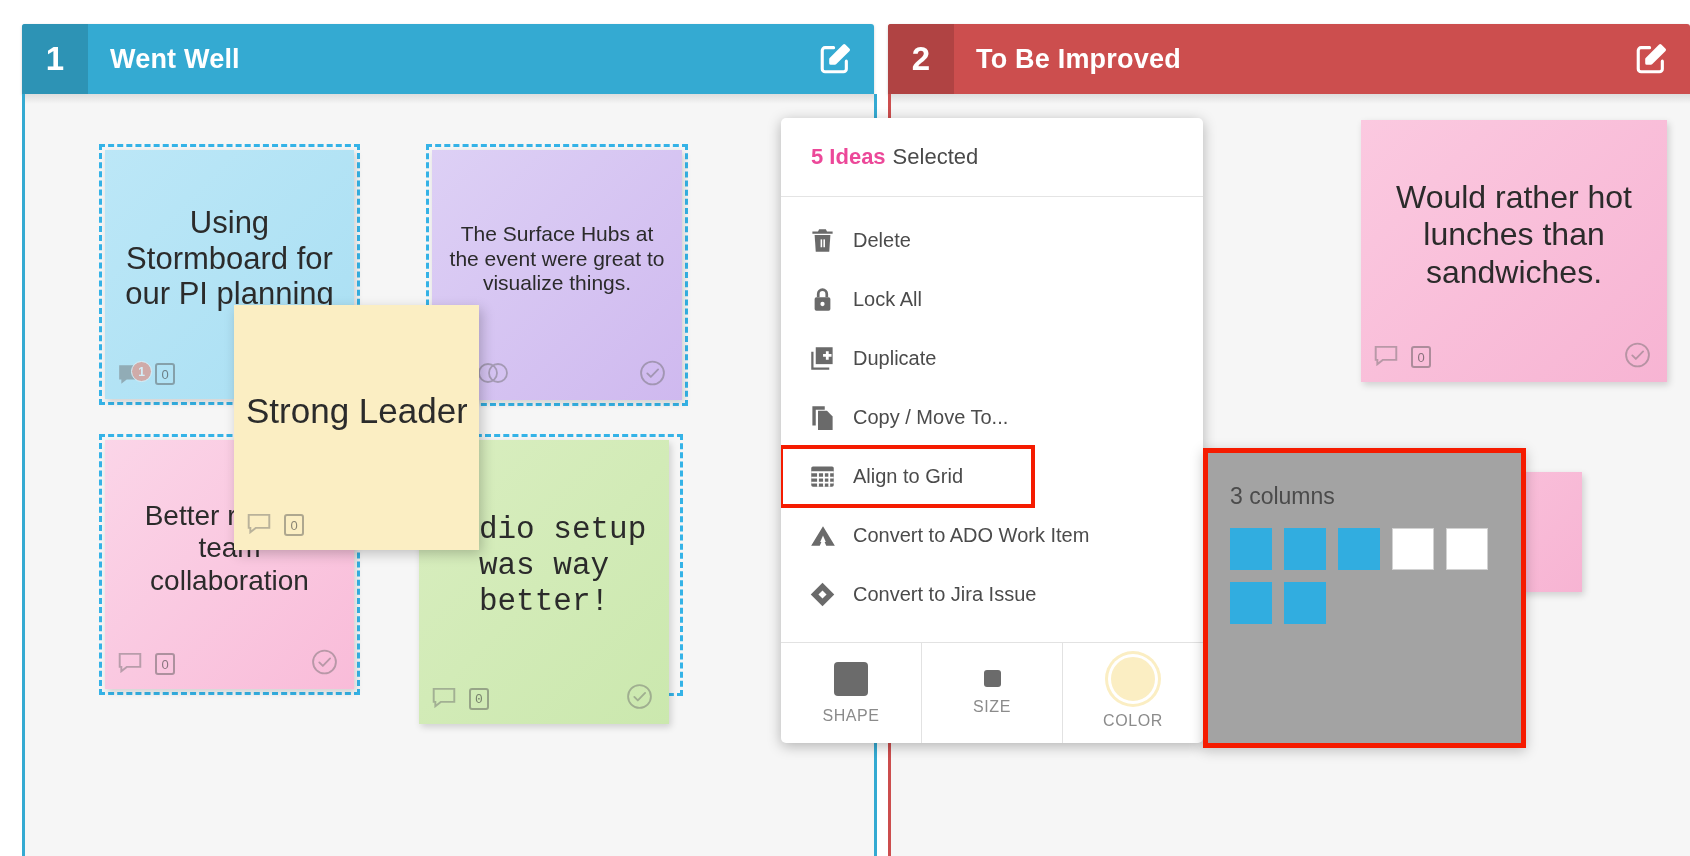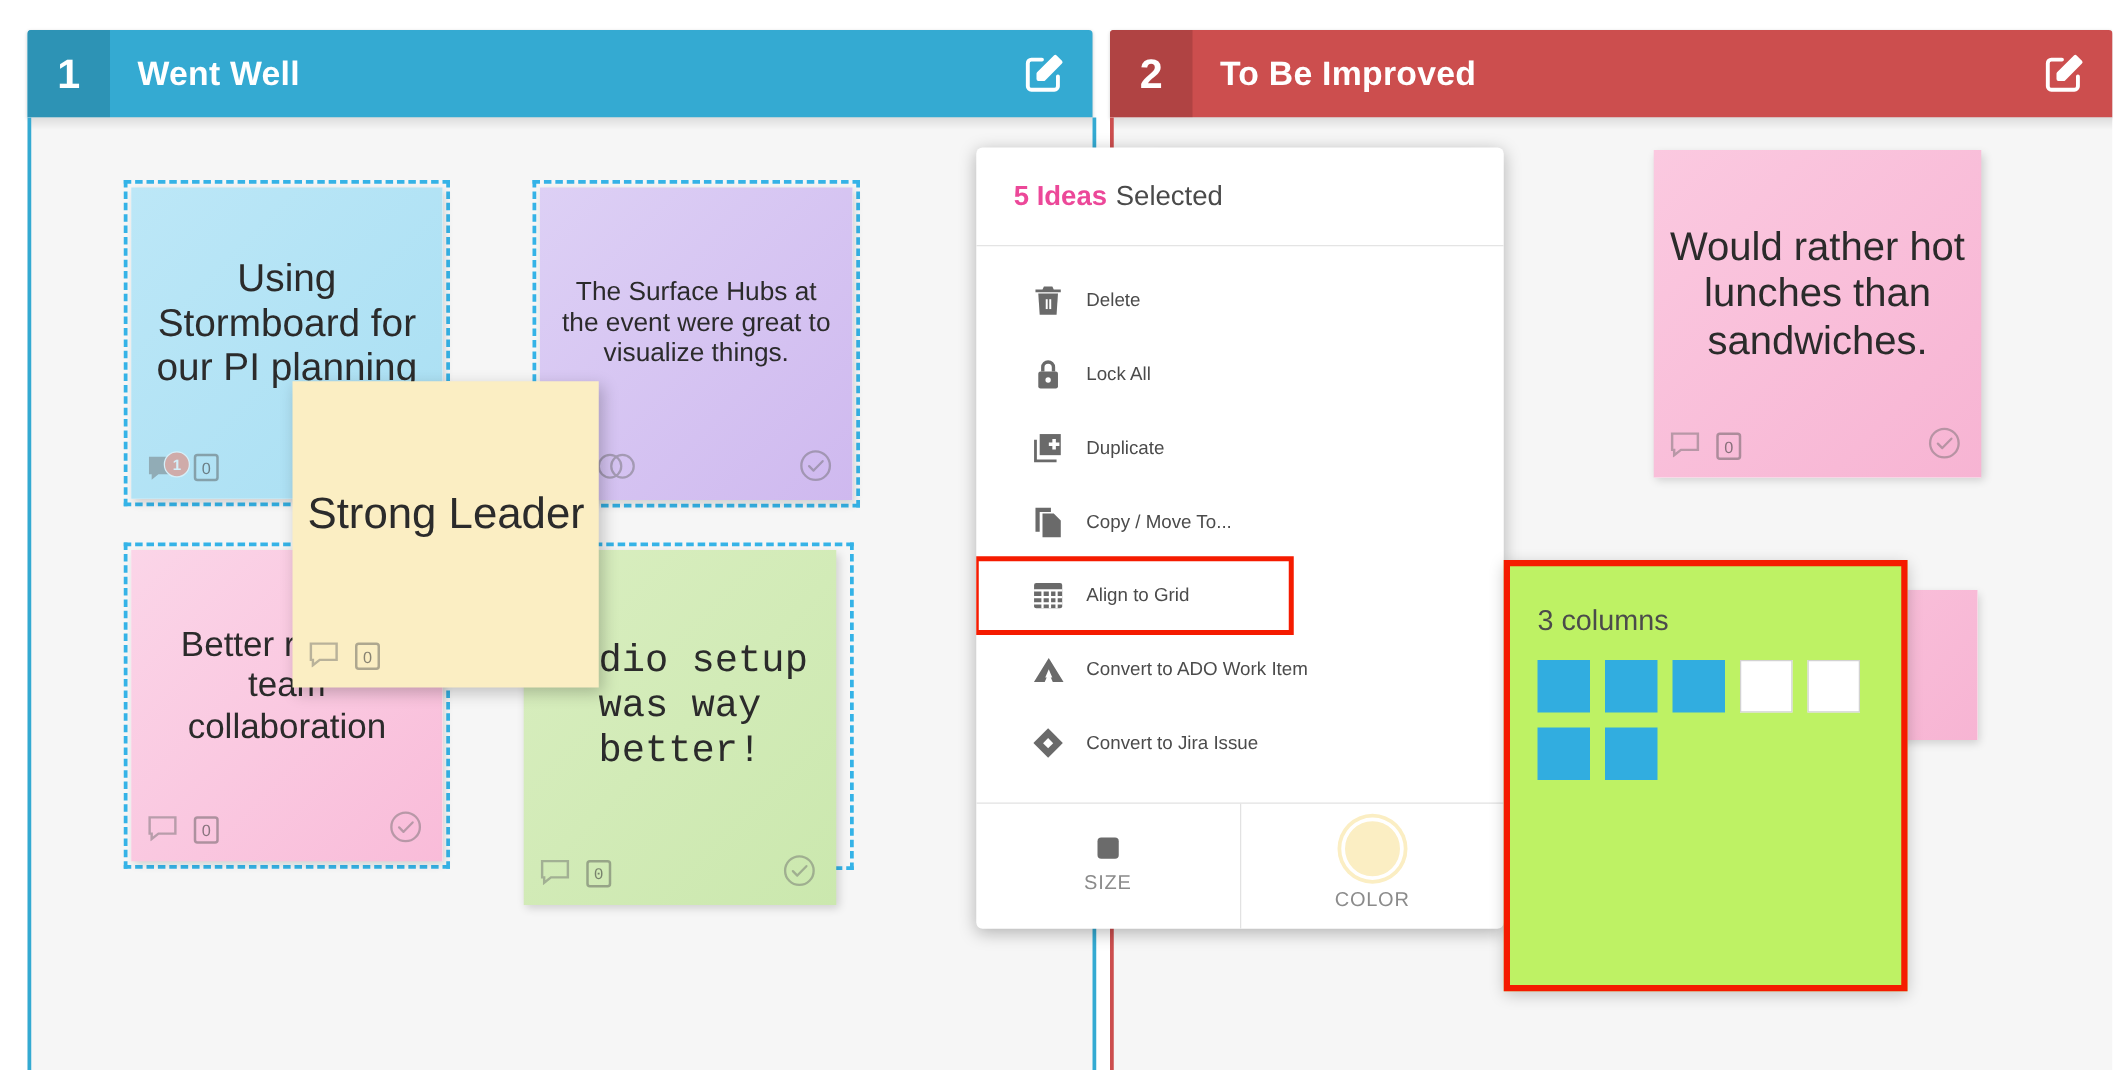--- a/index.html
+++ b/index.html
@@ -110,22 +110,22 @@
     box-shadow:0 3px 14px rgba(0,0,0,.28);
     overflow:hidden;z-index:40;
   }
   .menu-head{
     height:78px;display:flex;align-items:center;padding-left:30px;
     font-size:22px;color:#4a4a4a;border-bottom:1px solid #e4e4e4;
   }
   .menu-head b{color:#ec4899;margin-right:7px;}
   .menu-list{padding:14px 0 18px 0;}
   .menu-item{
-    height:59px;display:flex;align-items:center;padding-left:44px;
-    font-size:15px;color:#4b4b4b;position:relative;box-sizing:border-box;
+    height:59px;display:flex;align-items:center;padding-left:28px;
+    font-size:20px;color:#4b4b4b;position:relative;box-sizing:border-box;
   }
   .menu-item .mi-ico{
     width:44px;flex:0 0 auto;display:flex;align-items:center;justify-content:flex-start;
   }
   .menu-item.hl{
     outline:4px solid #f51b00;outline-offset:-2px;background:#fff;z-index:3;
     width:calc(100% - 170px);
   }
   .menu-foot{
     display:flex;border-top:1px solid #e2e2e2;height:100px;
@@ -139,22 +139,22 @@
   .sq-lg{width:34px;height:34px;background:#6b6b6b;border-radius:4px;}
   .sq-sm{width:17px;height:17px;background:#6b6b6b;border-radius:3px;}
   .circ{
     width:38px;height:38px;border-radius:50%;
     background:#fbeec3;border:3px solid #fbeec3;
     box-shadow:0 0 0 3px #fff, 0 0 0 6px #fbeec3;
   }
 
   
   .submenu{
-    position:absolute;left:1203px;top:448px;width:323px;height:345px;
-    background:#bef264;border:5px solid #f51b00;box-sizing:border-box;
+    position:absolute;left:1203px;top:448px;width:323px;height:300px;
+    background:#a3a3a3;border:5px solid #f51b00;box-sizing:border-box;
     box-shadow:0 3px 12px rgba(0,0,0,.22);z-index:45;
   }
   .submenu-title{
     font-size:23px;color:#4b4b4b;padding:30px 0 0 22px;
   }
   .grid-prev{
     display:grid;grid-template-columns:repeat(5,42px);gap:12px;
     padding:18px 0 0 22px;
   }
   .cell{width:42px;height:42px;box-sizing:border-box;}
@@ -284,21 +284,21 @@
         <svg viewBox="0 0 24 20" width="26" height="22" fill="none" stroke="#6a6a6a" stroke-width="1.8">
             <path d="M2.5 2.5h19v12H9l-5 4v-4H2.5z"></path>
           </svg>
       </span>
       <span class="cnt-box">0</span>
     </div>
   </div>
 
   <div class="note n-yellow" style="left:918px;top:121px;width:263px;height:140px;z-index:5;"></div>
 
-  <div class="note n-pink2" style="left:1323px;top:120px;width:262px;height:262px;">
+  <div class="note n-pink2" style="left:1361px;top:120px;width:306px;height:262px;">
     <div class="body">
       <div class="txt" style="font-size:32px;">Would rather hot lunches than sandwiches.</div>
     </div>
     <div class="footer">
       <span class="ico">
         <svg viewBox="0 0 24 20" width="26" height="22" fill="none" stroke="#6a6a6a" stroke-width="1.8">
             <path d="M2.5 2.5h19v12H9l-5 4v-4H2.5z"></path>
           </svg>
       </span>
       <span class="cnt-box">0</span>
@@ -392,20 +392,24 @@
           <svg viewBox="0 0 24 24" width="27" height="27">
             <rect x="12" y="1.5" width="14.8" height="14.8" transform="rotate(45 12 1.5)" fill="#6a6a6a"></rect>
             <rect x="12" y="8.4" width="5.1" height="5.1" transform="rotate(45 12 8.4)" fill="#fff"></rect>
           </svg>
         </span>
         <span>Convert to Jira Issue</span>
       </div>
     </div>
 
     <div class="menu-foot">
+      <div class="mf">
+        <div class="sq-lg"></div>
+        <div class="mf-label">SHAPE</div>
+      </div>
       <div class="mf">
         <div class="sq-sm"></div>
         <div class="mf-label">SIZE</div>
       </div>
       <div class="mf">
         <div class="circ"></div>
         <div class="mf-label">COLOR</div>
       </div>
     </div>
   </div>

